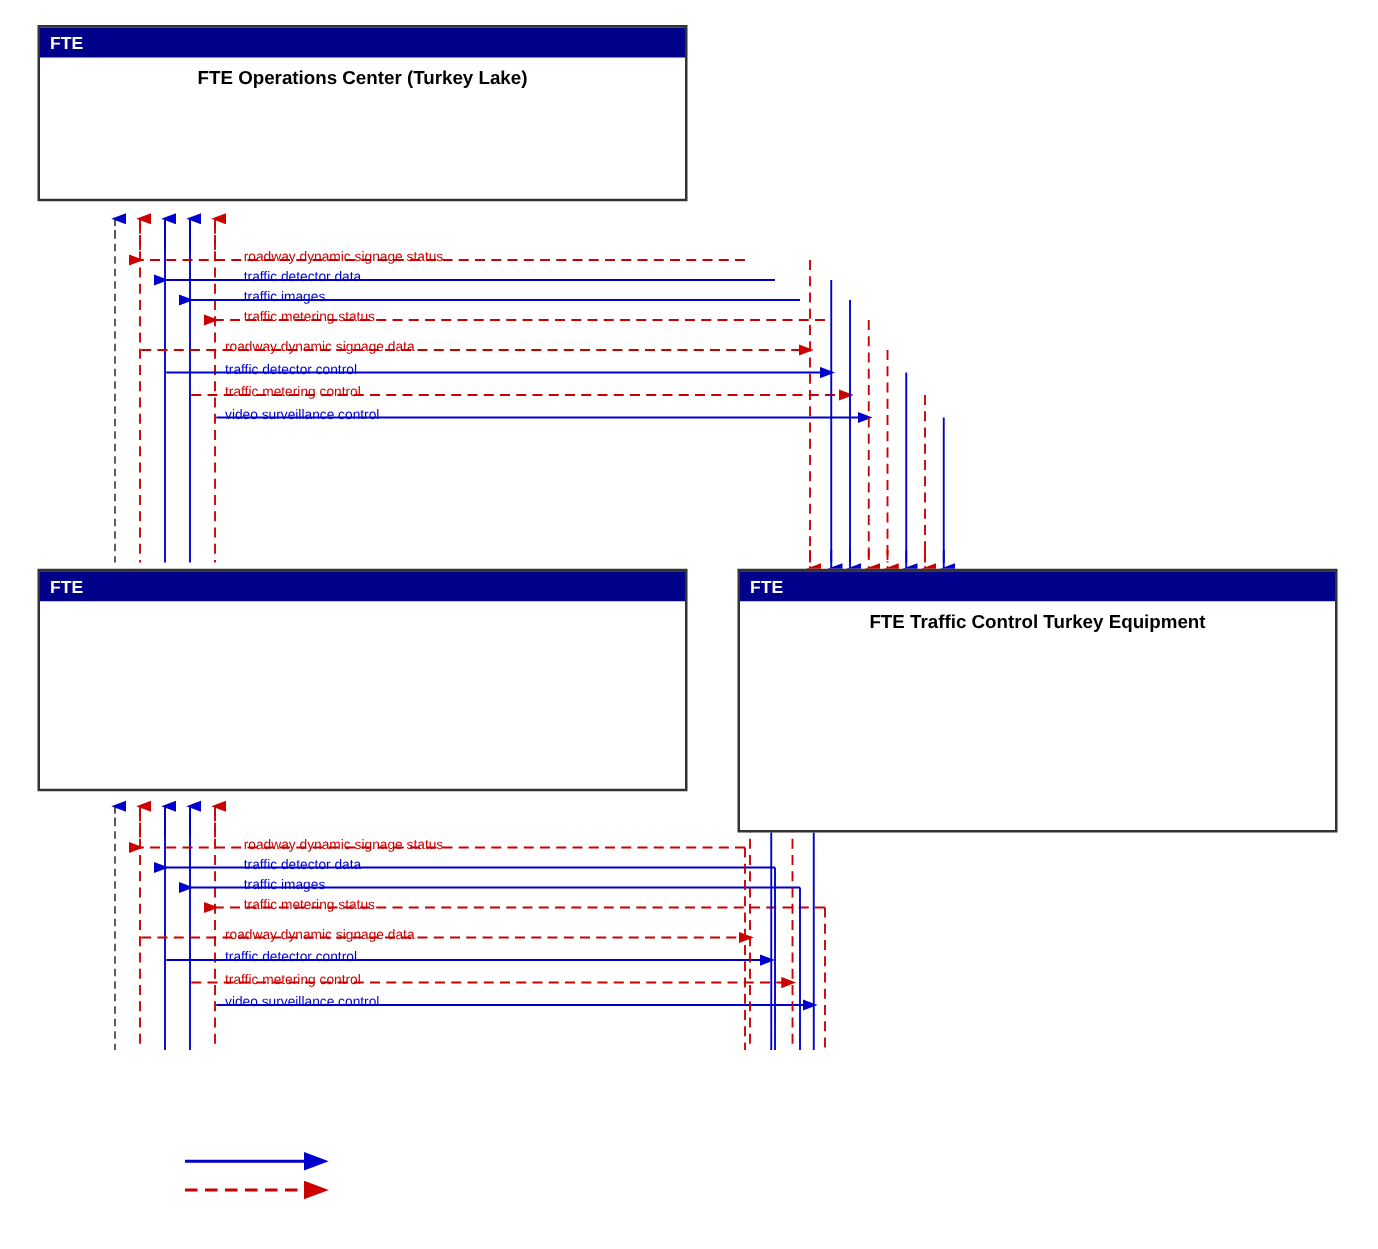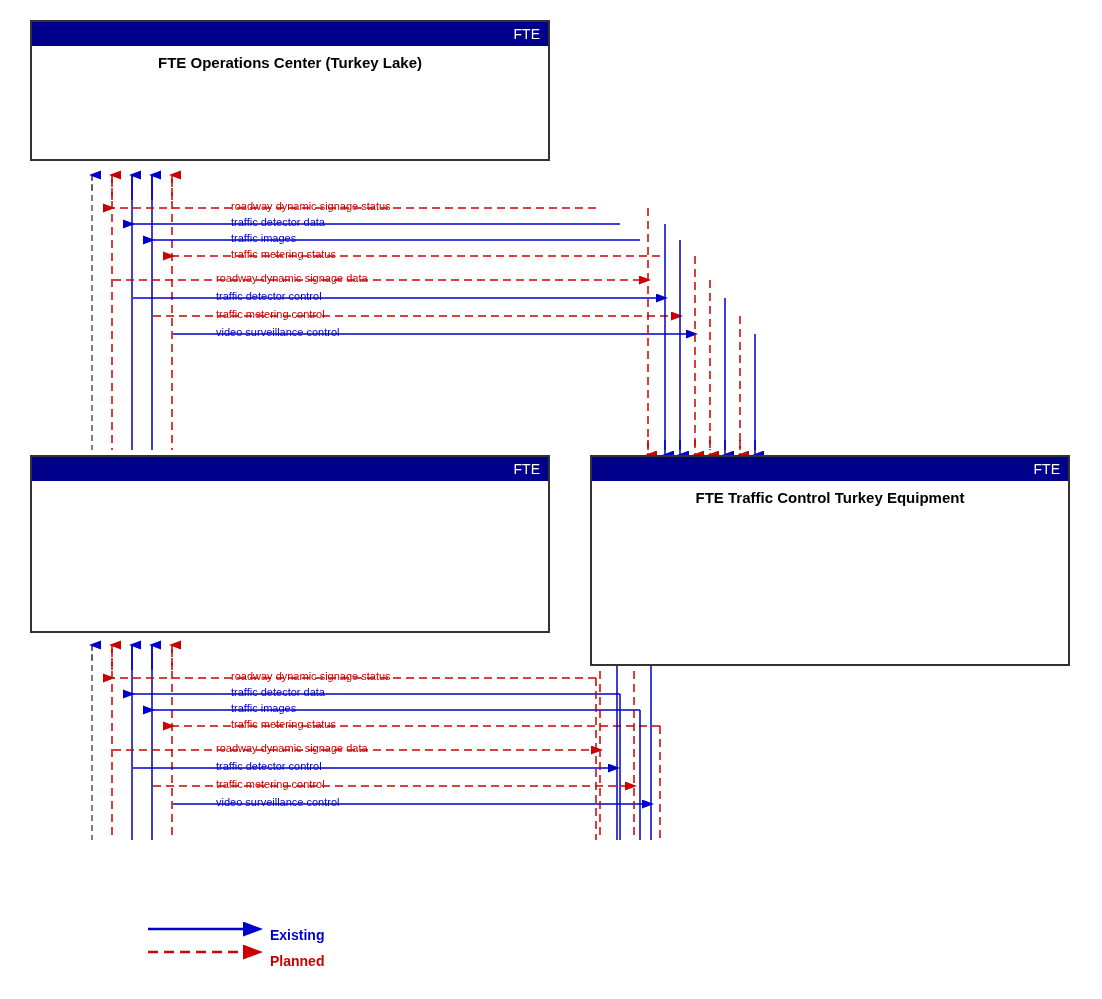--- a/index.html
+++ b/index.html
@@ -18,22 +18,22 @@
     }
     
     .node-box {
       position: absolute;
       border: 2px solid #333;
       background: #fff;
     }
     .node-header {
       background: #00008B;
       color: #ffffff;
-      text-align: right;
-      font-weight: normal;
+      text-align: left;
+      font-weight: bold;
       font-size: 14px;
       padding: 4px 8px;
     }
     .node-title {
       color: #000;
       text-align: center;
       font-size: 15px;
       font-weight: bold;
       padding: 8px 26px;
       border-bottom: none;
@@ -57,21 +57,20 @@
       font-weight: bold;
     }
     .legend-label.existing { color: #0000cc; }
     .legend-label.planned { color: #cc0000; }
 
     
     .flow-label {
       position: absolute;
       font-size: 11px;
       white-space: nowrap;
-      margin-left: 36px;
     }
     .flow-label.blue { color: #0000cc; }
     .flow-label.red { color: #cc0000; }
   </style>
 </head>
 <body>
 
 <div class="diagram-container">
 
   <svg style="position:absolute;top:0;left:0;width:1102px;height:999px;" xmlns="http://www.w3.org/2000/svg">
@@ -235,21 +234,13 @@
 
   <div class="flow-label red" style="left:195px;top:670px;">roadway dynamic signage status</div>
   <div class="flow-label blue" style="left:195px;top:686px;">traffic detector data</div>
   <div class="flow-label blue" style="left:195px;top:702px;">traffic images</div>
   <div class="flow-label red" style="left:195px;top:718px;">traffic metering status</div>
   <div class="flow-label red" style="left:180px;top:742px;">roadway dynamic signage data</div>
   <div class="flow-label blue" style="left:180px;top:760px;">traffic detector control</div>
   <div class="flow-label red" style="left:180px;top:778px;">traffic metering control</div>
   <div class="flow-label blue" style="left:180px;top:796px;">video surveillance control</div>
 
-  <div class="legend">
-    <div class="legend-item">
-      <span class="legend-label existing" style="margin-left:130px;">Existing</span>
-    </div>
-    <div class="legend-item">
-      <span class="legend-label planned" style="margin-left:130px;">Planned</span>
-    </div>
-  </div>
 </div>
 
 </body></html>

